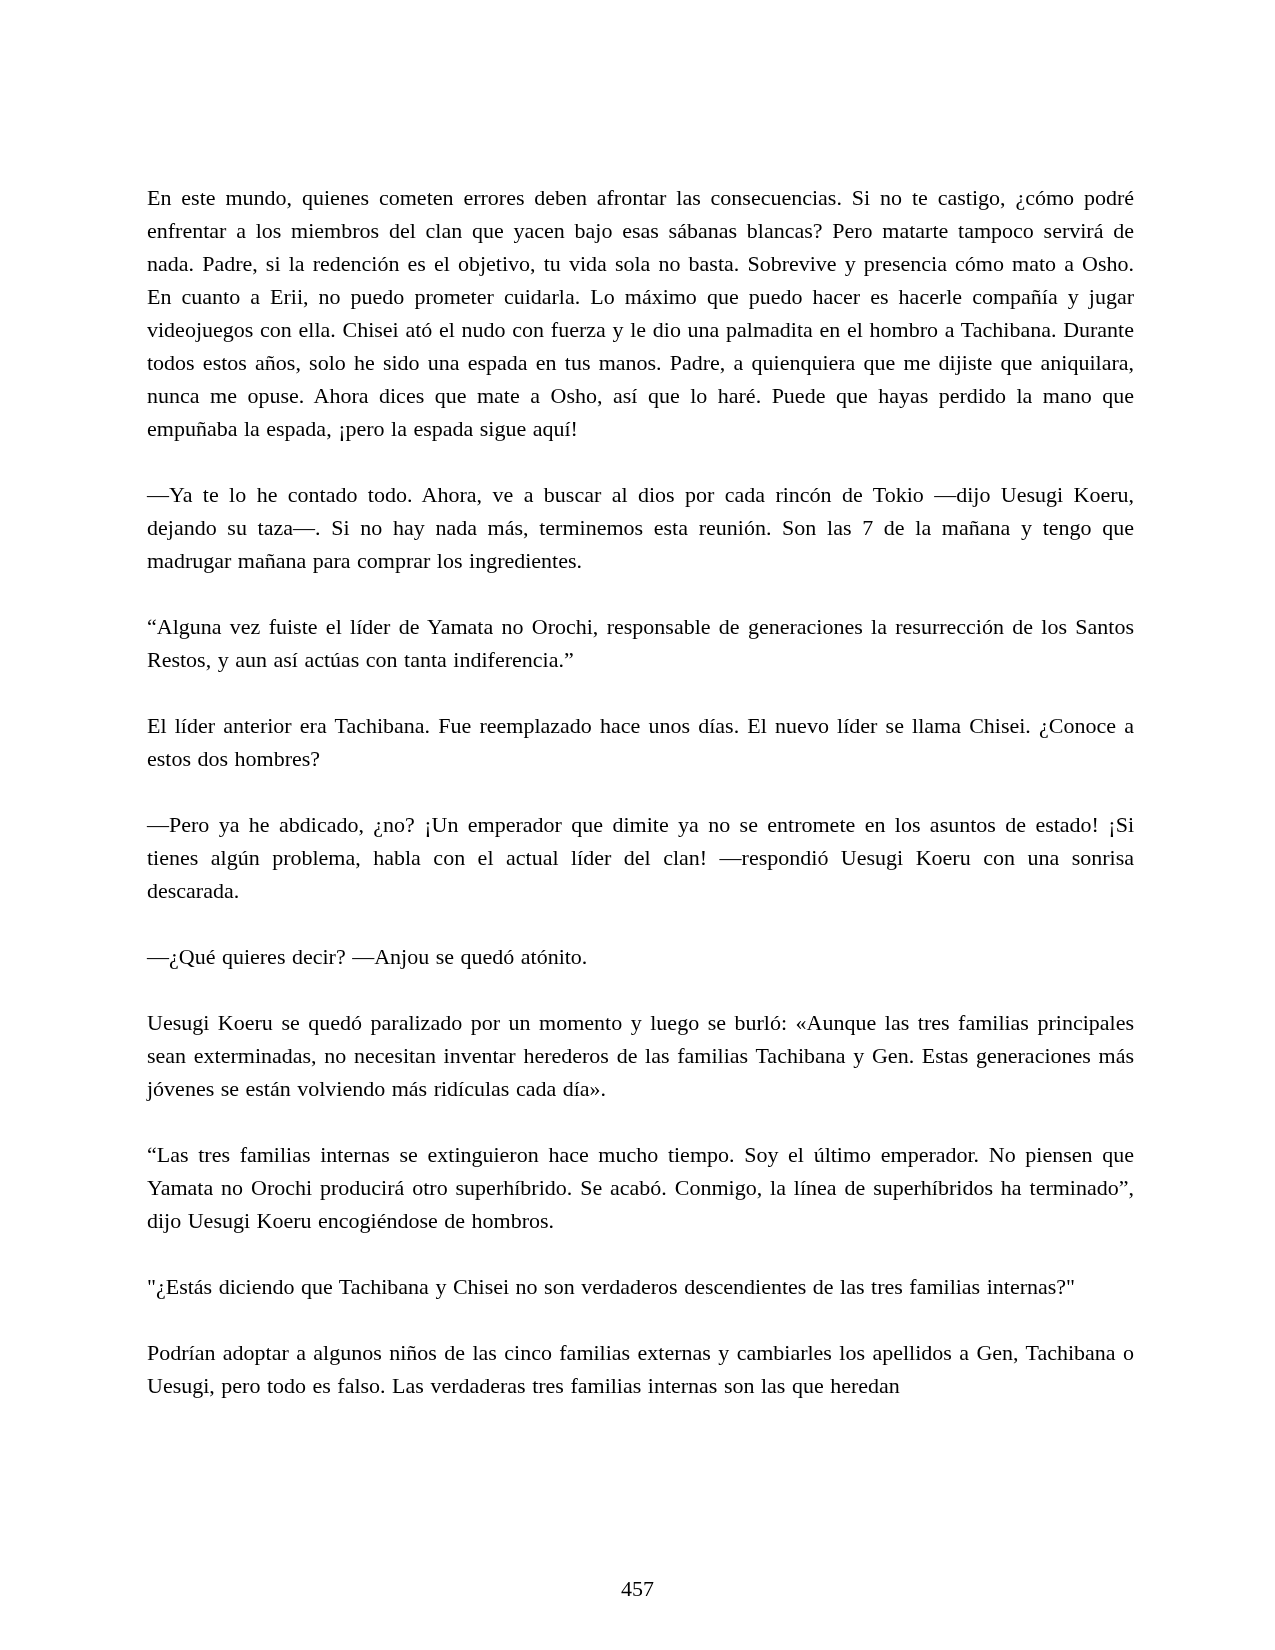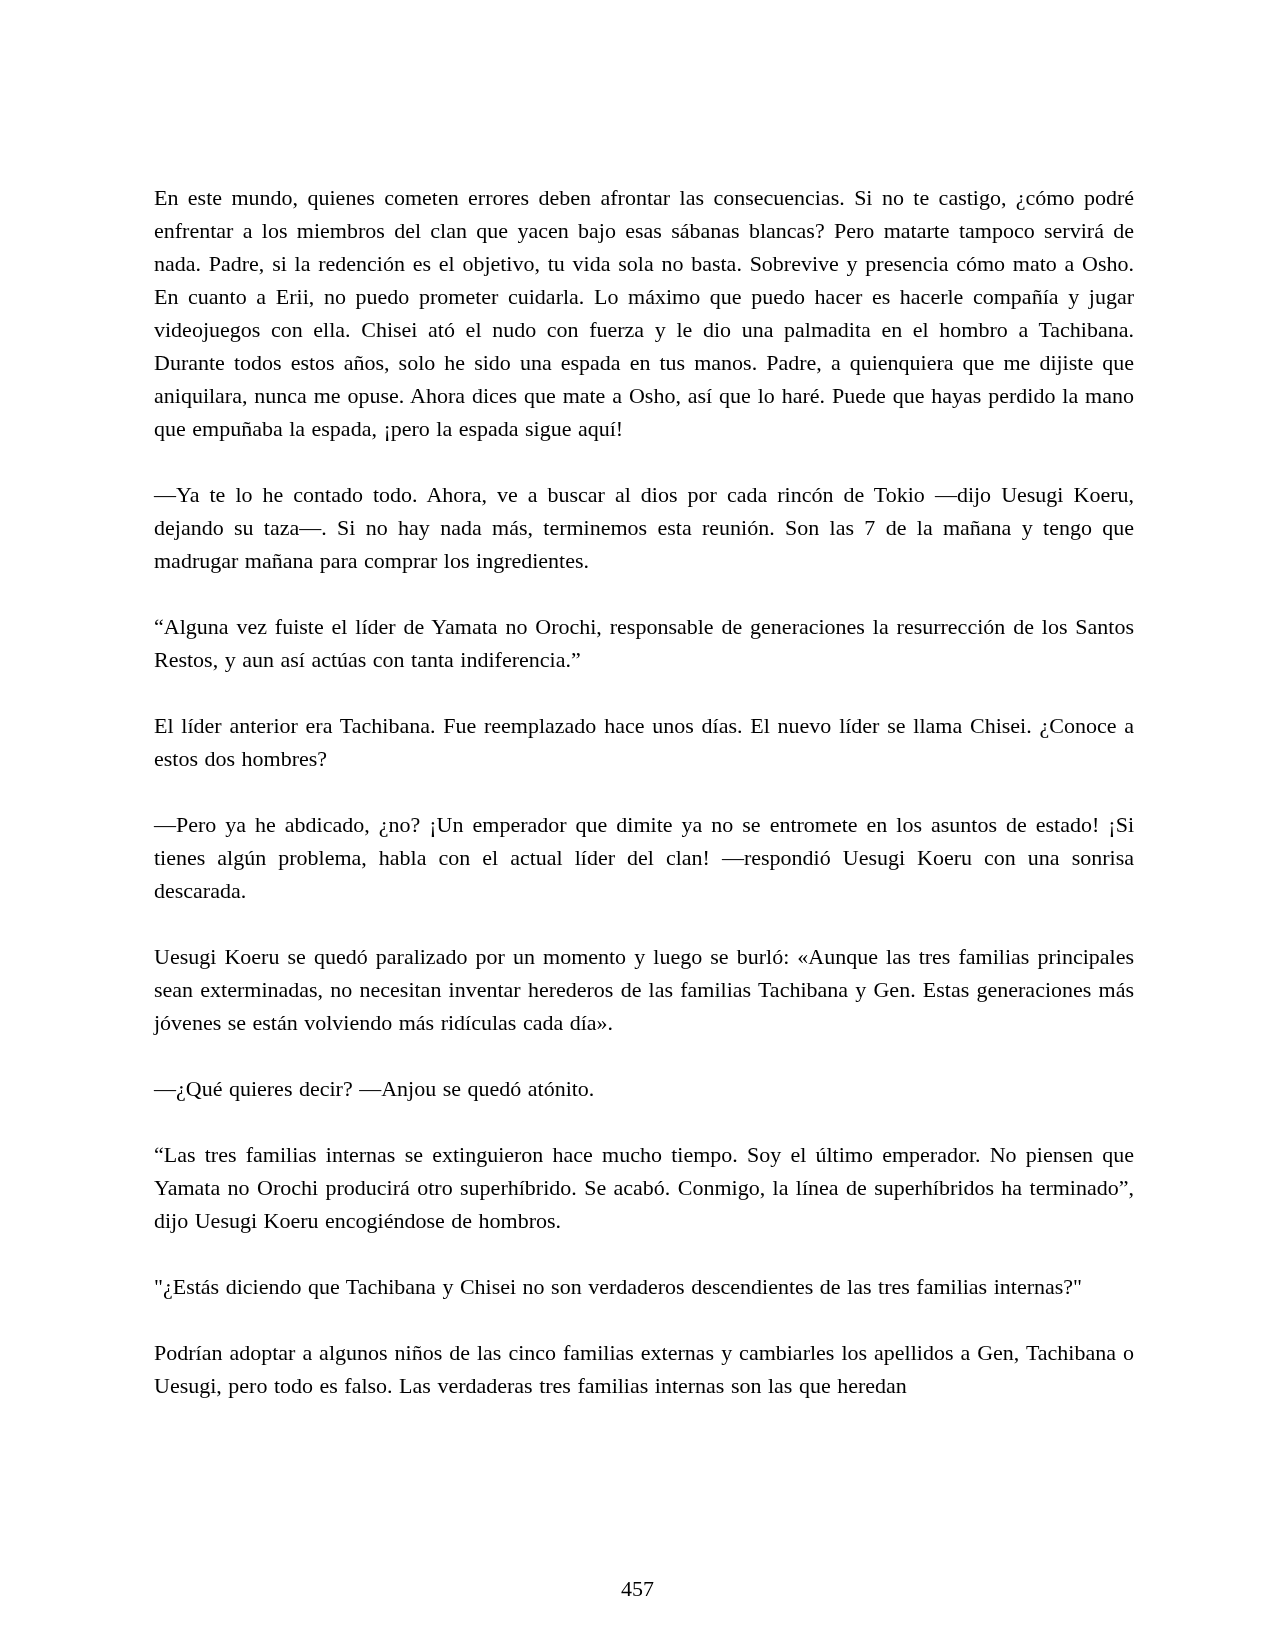--- a/index.html
+++ b/index.html
@@ -16,21 +16,21 @@
     font-family: "Liberation Serif", "DejaVu Serif", serif;
     overflow: hidden;
   }
   .content {
     position: absolute;
     left: 142px;
     top: 181px;
     width: 992px;
   }
   p.para {
-    margin: 0 0 33px 12px;
+    margin: 0 0 33px 5px;
     padding: 0;
     font-size: 22px;
     line-height: 33px;
     text-align: justify;
     text-justify: inter-word;
     word-spacing: 1px;
   }
   .page-number {
     position: absolute;
     top: 1542px;
@@ -45,20 +45,20 @@
 </head>
 <body>
 
 <div class="page">
   <div class="content">
       <p class="para">En este mundo, quienes cometen errores deben afrontar las consecuencias. Si no te castigo, ¿cómo podré enfrentar a los miembros del clan que yacen bajo esas sábanas blancas? Pero matarte tampoco servirá de nada. Padre, si la redención es el objetivo, tu vida sola no basta. Sobrevive y presencia cómo mato a Osho. En cuanto a Erii, no puedo prometer cuidarla. Lo máximo que puedo hacer es hacerle compañía y jugar videojuegos con ella. Chisei ató el nudo con fuerza y le dio una palmadita en el hombro a Tachibana. Durante todos estos años, solo he sido una espada en tus manos. Padre, a quienquiera que me dijiste que aniquilara, nunca me opuse. Ahora dices que mate a Osho, así que lo haré. Puede que hayas perdido la mano que empuñaba la espada, ¡pero la espada sigue aquí!</p>
       <p class="para">—Ya te lo he contado todo. Ahora, ve a buscar al dios por cada rincón de Tokio —dijo Uesugi Koeru, dejando su taza—. Si no hay nada más, terminemos esta reunión. Son las 7 de la mañana y tengo que madrugar mañana para comprar los ingredientes.</p>
       <p class="para">“Alguna vez fuiste el líder de Yamata no Orochi, responsable de generaciones la resurrección de los Santos Restos, y aun así actúas con tanta indiferencia.”</p>
       <p class="para">El líder anterior era Tachibana. Fue reemplazado hace unos días. El nuevo líder se llama Chisei. ¿Conoce a estos dos hombres?</p>
       <p class="para">—Pero ya he abdicado, ¿no? ¡Un emperador que dimite ya no se entromete en los asuntos de estado! ¡Si tienes algún problema, habla con el actual líder del clan! —respondió Uesugi Koeru con una sonrisa descarada.</p>
+      <p class="para">—¿Qué quieres decir? —Anjou se quedó atónito.</p>
       <p class="para">Uesugi Koeru se quedó paralizado por un momento y luego se burló: «Aunque las tres familias principales sean exterminadas, no necesitan inventar herederos de las familias Tachibana y Gen. Estas generaciones más jóvenes se están volviendo más ridículas cada día».</p>
-      <p class="para">—¿Qué quieres decir? —Anjou se quedó atónito.</p>
       <p class="para">“Las tres familias internas se extinguieron hace mucho tiempo. Soy el último emperador. No piensen que Yamata no Orochi producirá otro superhíbrido. Se acabó. Conmigo, la línea de superhíbridos ha terminado”, dijo Uesugi Koeru encogiéndose de hombros.</p>
       <p class="para">"¿Estás diciendo que Tachibana y Chisei no son verdaderos descendientes de las tres familias internas?"</p>
       <p class="para">Podrían adoptar a algunos niños de las cinco familias externas y cambiarles los apellidos a Gen, Tachibana o Uesugi, pero todo es falso. Las verdaderas tres familias internas son las que heredan</p>
     </div>
   <div class="page-number">457</div>
 </div>
 
 </body></html>

